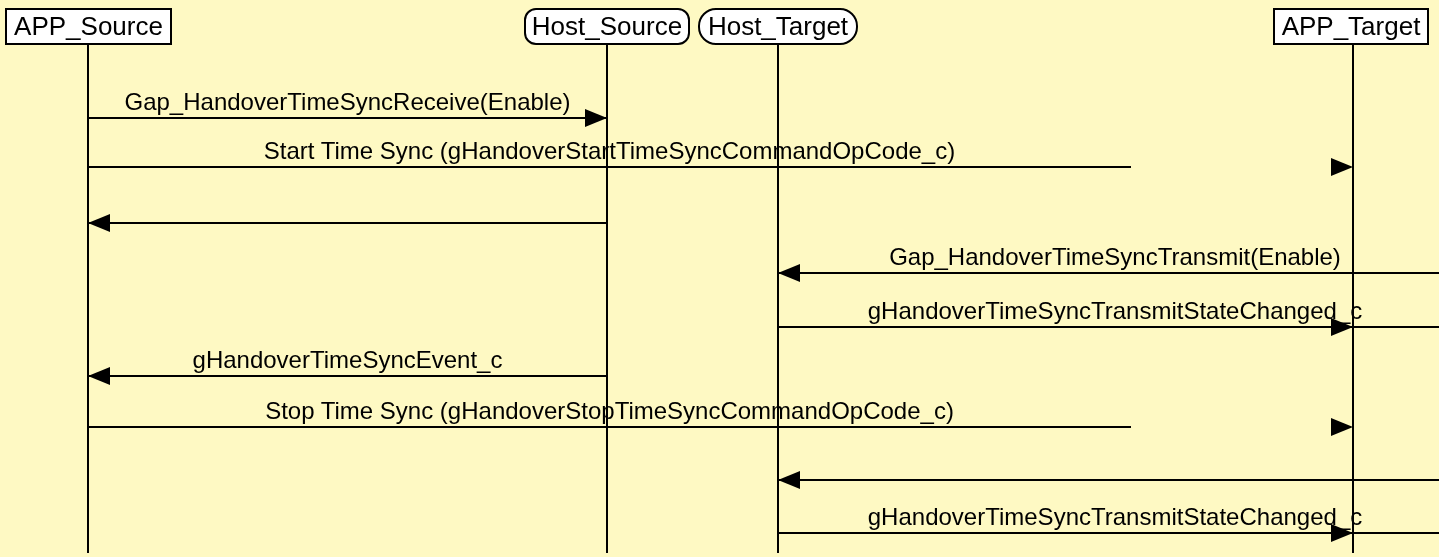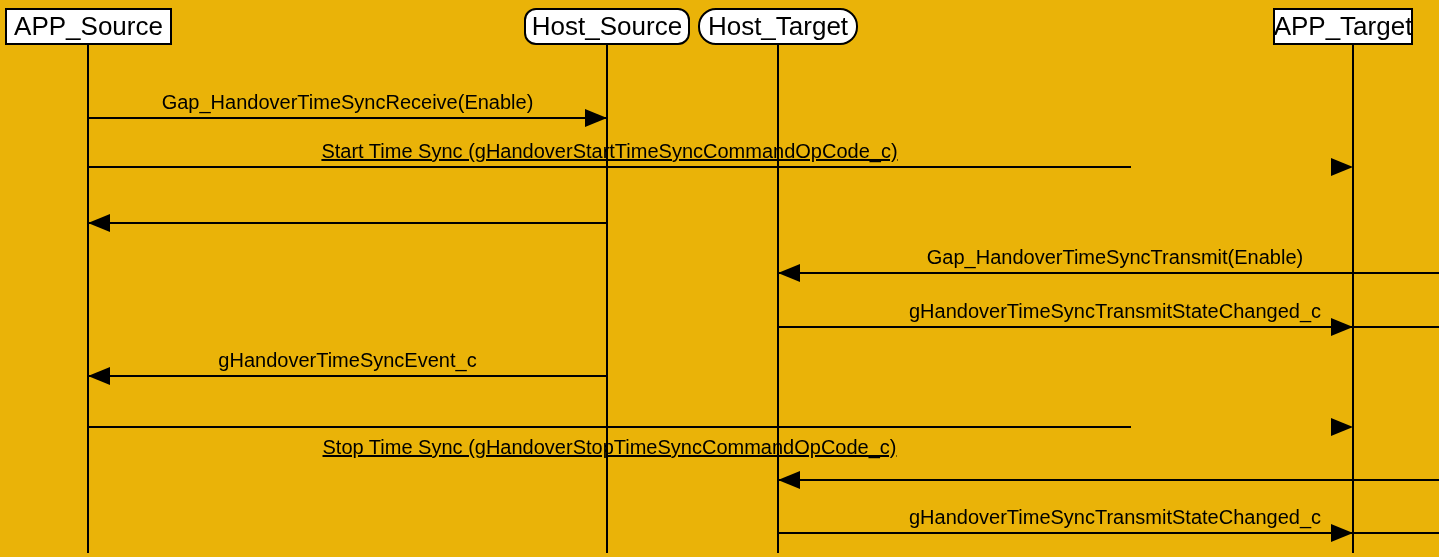--- a/index.html
+++ b/index.html
@@ -5,40 +5,40 @@
   * { margin: 0; padding: 0; box-sizing: border-box; }
   html, body { background: #ffffff; }
   body {
     font-family: "Liberation Sans", sans-serif;
     color: #000;
   }
   .diagram {
     position: relative;
     width: 1439px;
     height: 557px;
-    background: #eab308;
+    background: #fef9c3;
     overflow: hidden;
   }
   
   .pbox {
     position: absolute;
     top: 8px;
     height: 37px;
     border: 2px solid #000;
     background: #fff;
     display: flex;
     align-items: center;
     justify-content: center;
     font-size: 26px;
     white-space: nowrap;
   }
   .p0 { left: 5px;    width: 167px; }
   .p1 { left: 524px;  width: 166px; border-radius: 12px; }
   .p2 { left: 698px;  width: 160px; border-radius: 18px; }
-  .p3 { left: 1273px; width: 140px; }
+  .p3 { left: 1273px; width: 156px; }
 
   
   .lifeline {
     position: absolute;
     top: 45px;
     width: 2px;
     height: 508px;
     background: #000;
   }
   .l0 { left: 87px; }
@@ -46,40 +46,40 @@
   .l2 { left: 777px; }
   .l3 { left: 1352px; }
 
   
   .mline {
     position: absolute;
     height: 2px;
     background: #000;
   }
   .span-a-hs { left: 88px;  width: 519px;  }
-  .span-a-at { left: 88px;  width: 1043px; text-decoration: underline; }
+  .span-a-at { left: 88px;  width: 1043px; }
   .span-ht-at{ left: 778px; width: 674px;  }
 
   .y0 { top: 117px; } .y1 { top: 166px; } .y2 { top: 222px; }
   .y3 { top: 272px; } .y4 { top: 326px; } .y5 { top: 375px; }
   .y6 { top: 426px; } .y7 { top: 479px; } .y8 { top: 532px; }
 
   
   .mlabel {
     position: absolute;
     height: 30px;
     line-height: 30px;
-    font-size: 20px;
+    font-size: 24px;
     text-align: center;
     white-space: nowrap;
     overflow: visible;
   }
   .ly0 { top: 87px; }  .ly1 { top: 136px; } .ly2 { top: 192px; }
   .ly3 { top: 242px; } .ly4 { top: 296px; } .ly5 { top: 345px; }
-  .ly6 { top: 396px; margin-top: 36px; } .ly7 { top: 449px; } .ly8 { top: 502px; }
+  .ly6 { top: 396px; } .ly7 { top: 449px; } .ly8 { top: 502px; }
 
   
   .arrow {
     position: absolute;
     width: 0;
     height: 0;
     border-top: 9px solid transparent;
     border-bottom: 9px solid transparent;
   }
   .arrow.right { border-left: 22px solid #000; }

